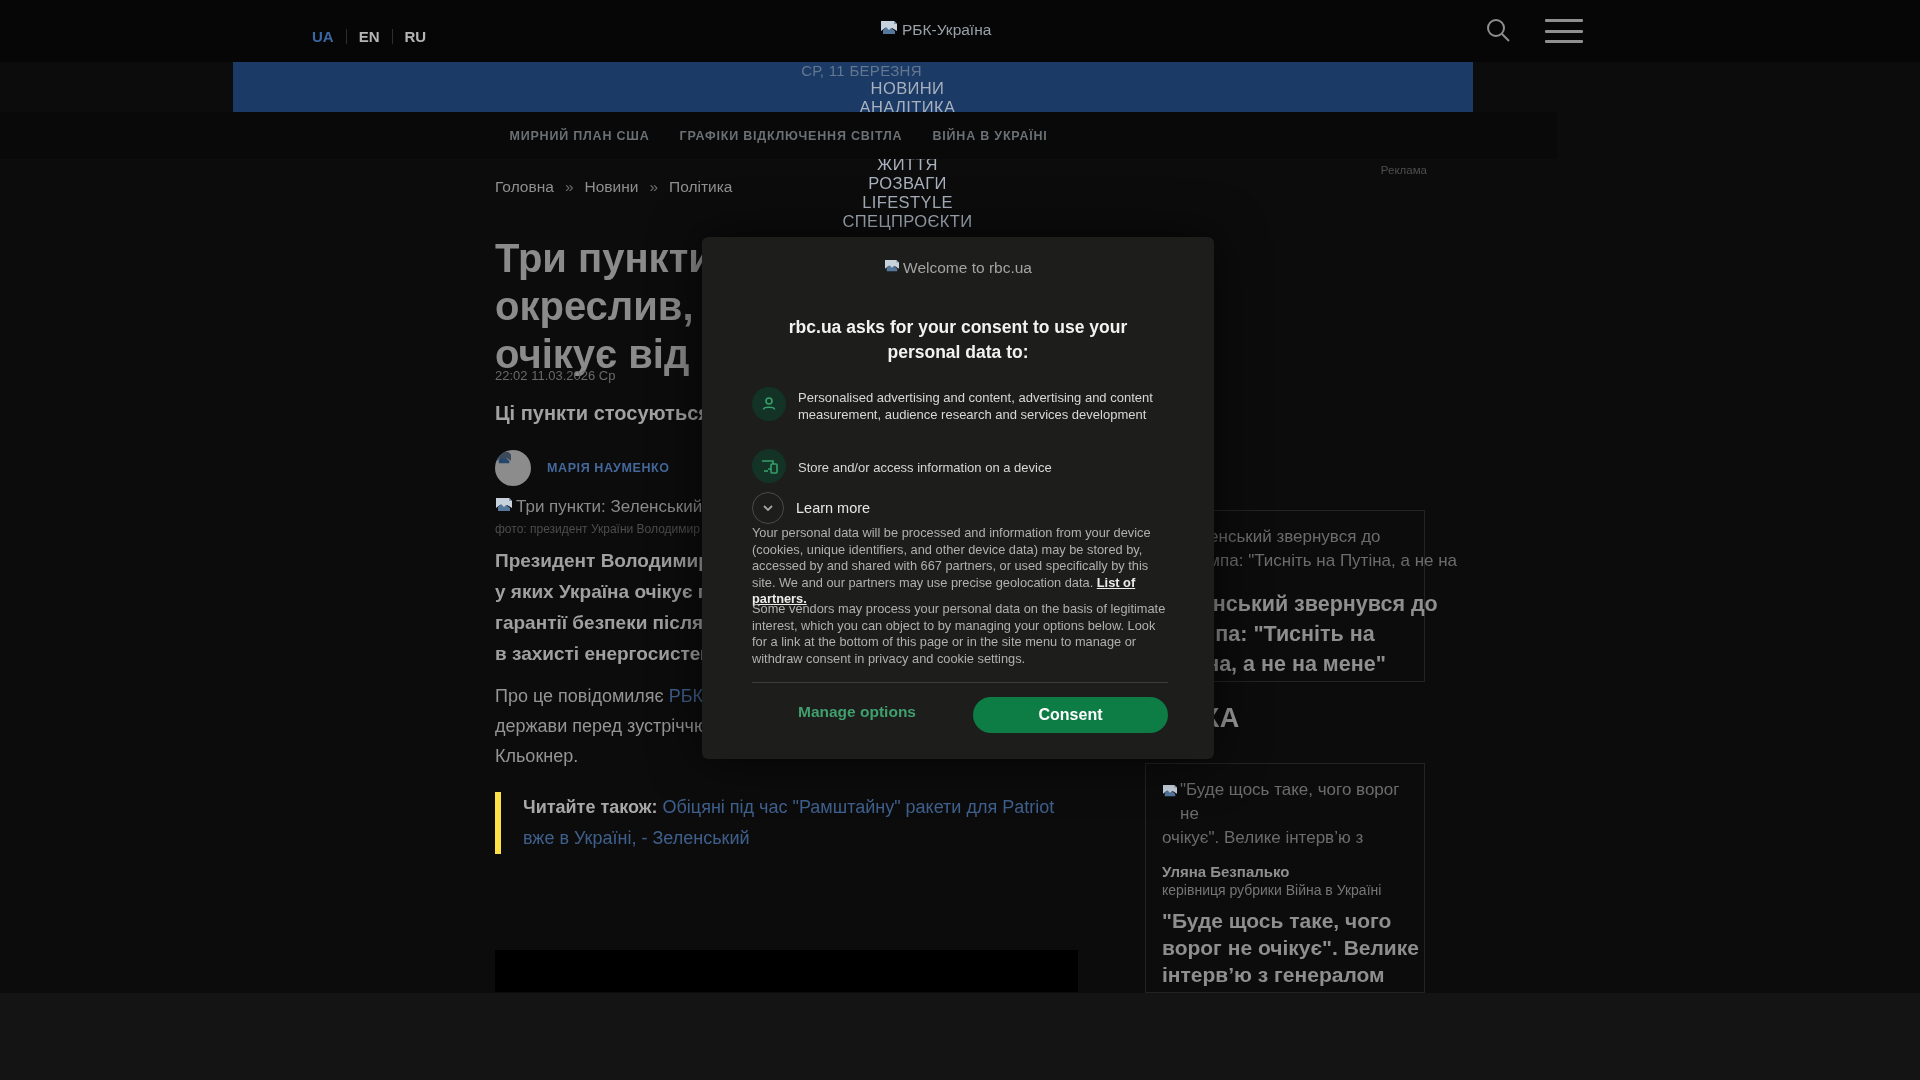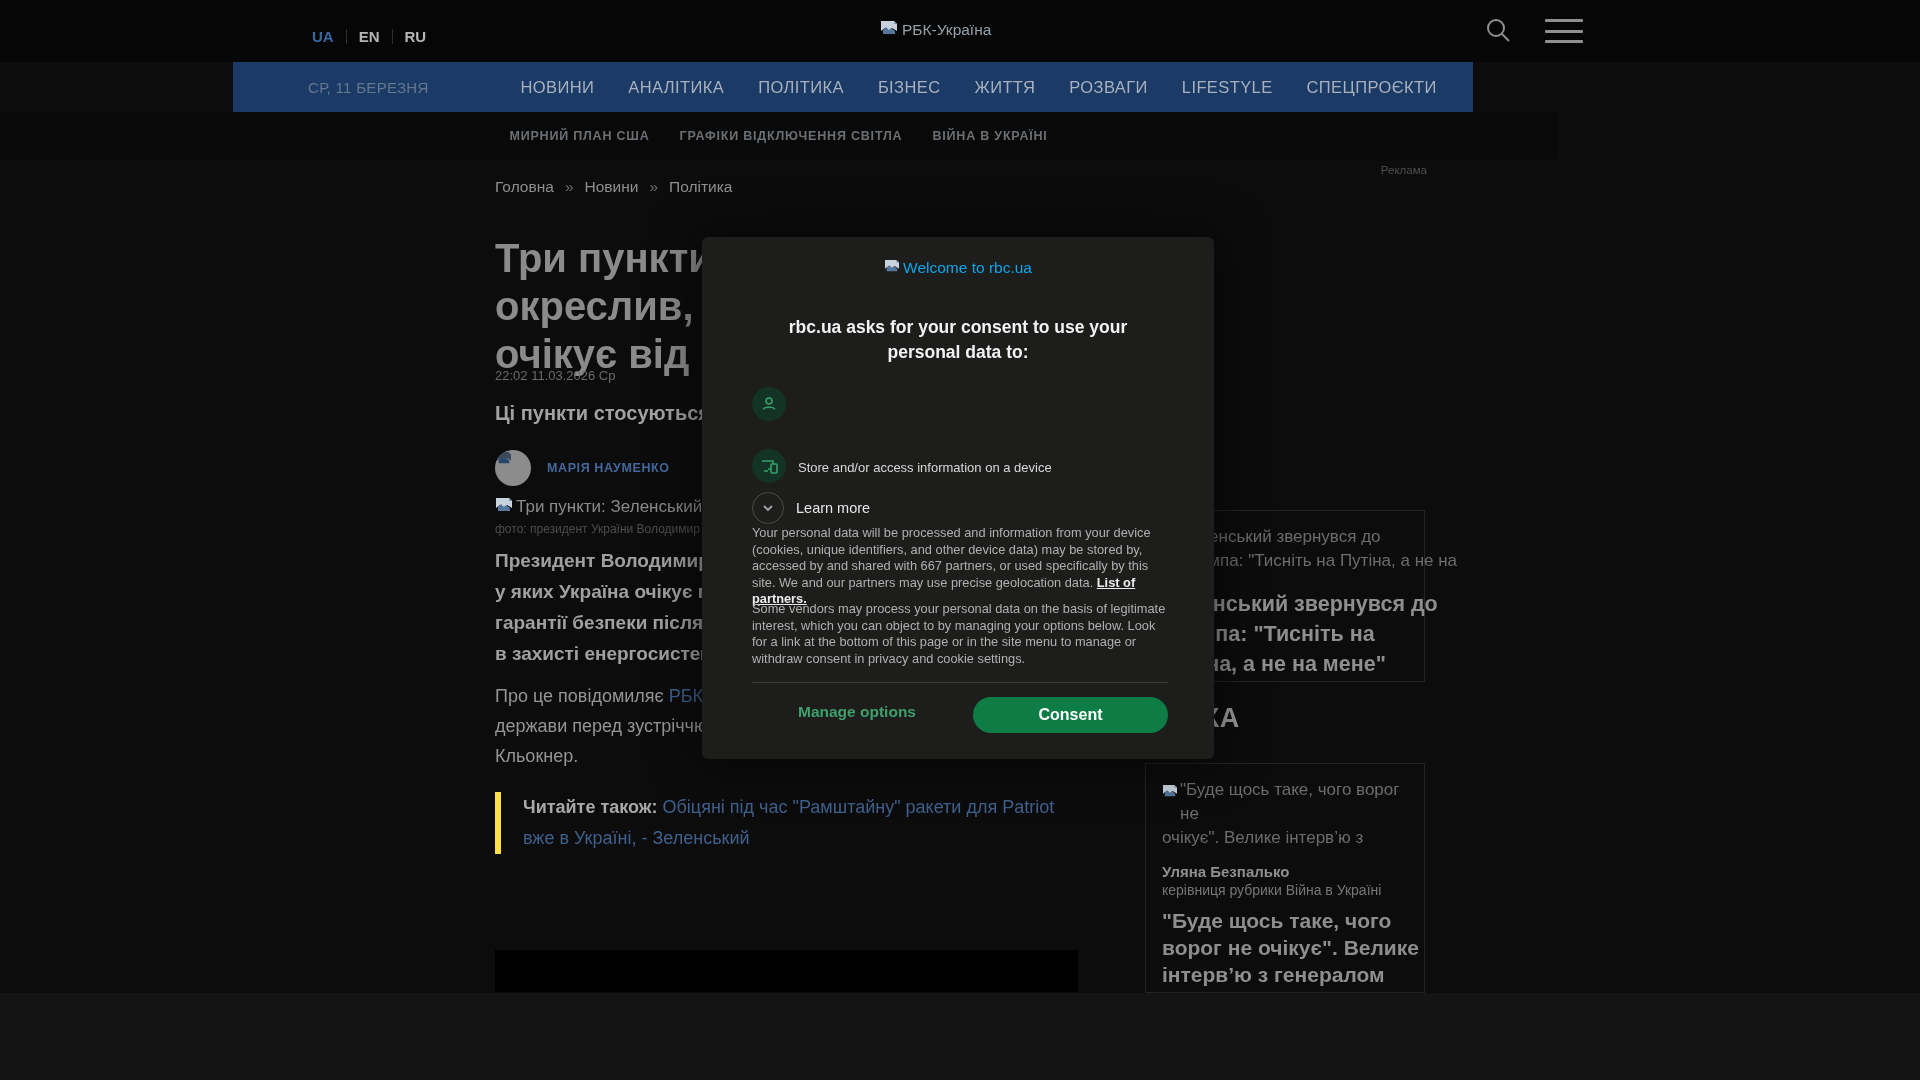--- a/index.html
+++ b/index.html
@@ -13,21 +13,21 @@
   .lang.active{color:#3b67a3;}
   .lang-sep{width:1px;height:15px;background:#2e2e2e;}
   .logo{position:absolute;left:880px;top:20px;display:flex;align-items:center;gap:4px;}
   .logo-text{color:#98a0a8;font-size:15.5px;}
   .icon-search{position:absolute;left:1483px;top:15px;width:30px;height:30px;cursor:pointer;}
   .burger{position:absolute;left:1545px;top:19px;width:38px;height:24px;cursor:pointer;display:flex;flex-direction:column;justify-content:space-between;}
   .burger i{display:block;height:3px;background:#8f8f8f;border-radius:1px;}
 
   
   .mainnav{position:absolute;left:233px;top:62px;width:1240px;height:50px;background:#1b3a66;
-           display:flex;align-items:center;box-sizing:border-box;padding-left:75px;}
+           display:flex;align-items:center;box-sizing:border-box;padding-left:75px;flex-direction:column;}
   .nav-date{color:#64778f;font-size:15px;letter-spacing:.3px;margin-right:58px;}
   .nav-item{color:#a8b1bd;font-size:16.5px;letter-spacing:.4px;margin-left:34px;cursor:pointer;white-space:nowrap;}
 
   
   .topics{position:absolute;left:0;top:112px;width:1557px;height:47px;background:#090909;
           display:flex;align-items:center;justify-content:center;gap:30px;}
   .topic{color:#6b7075;font-size:12.5px;font-weight:600;letter-spacing:.8px;cursor:pointer;}
 
   .ad-label{position:absolute;left:1337px;top:164px;width:90px;text-align:right;color:#4e4e4e;font-size:11.5px;}
 
@@ -73,21 +73,21 @@
   .card-role{margin:2px 0 0 16px;color:#767676;font-size:14px;}
   .side-heading{position:absolute;left:1078px;top:703px;color:#9c9c9c;font-size:27px;font-weight:bold;letter-spacing:.5px;}
   .ln{display:block;}
 
   .bottom-strip{position:absolute;left:0;top:993px;width:1920px;height:87px;background:#141414;}
 
   
   .modal{position:absolute;left:702px;top:237px;width:512px;height:522px;background:#1d1d1c;border-radius:6px;
          box-shadow:0 0 50px rgba(0,0,0,.65);z-index:50;}
   .m-welcome{position:absolute;left:0;top:22px;width:512px;display:flex;justify-content:center;align-items:center;gap:3px;
-             color:#0ea5e9;font-size:15.5px;}
+             color:#a3a3a3;font-size:15.5px;}
   .m-heading{position:absolute;left:56px;top:78px;width:400px;text-align:center;color:#f2f2f2;font-size:17.5px;font-weight:bold;line-height:25px;}
   .m-row{position:absolute;left:50px;display:flex;gap:12px;}
   .m-row1{top:150px;}
   .m-row2{top:212px;align-items:center;}
   .m-row3{top:255px;align-items:center;cursor:pointer;}
   .m-ic{width:34px;height:34px;border-radius:50%;background:#143327;flex:none;display:flex;align-items:center;justify-content:center;}
   .m-ic-plain{width:32px;height:32px;border-radius:50%;border:1px solid #4a4a4a;background:transparent;box-sizing:border-box;}
   .m-rowtext{width:380px;color:#d8d8d8;font-size:13px;line-height:17px;padding-top:2px;}
   .m-learn{color:#e6e6e6;font-size:14.5px;}
   .m-p{position:absolute;left:50px;width:420px;color:#b0b0b0;font-size:12.8px;line-height:16.5px;}
@@ -275,20 +275,21 @@
 
     <div class="m-heading">rbc.ua asks for your consent to use your personal data to:</div>
 
     <div class="m-row m-row1">
       <span class="m-ic">
         <svg width="18" height="18" viewBox="0 0 18 18">
             <circle cx="9" cy="6" r="3" fill="none" stroke="#35a06a" stroke-width="1.6"></circle>
             <path d="M3.5 14.5 c0-3 11-3 11 0" fill="none" stroke="#35a06a" stroke-width="1.6"></path>
           </svg>
       </span>
+      <span class="m-rowtext">Personalised advertising and content, advertising and content measurement, audience research and services development</span>
     </div>
 
     <div class="m-row m-row2">
       <span class="m-ic">
         <svg width="19" height="17" viewBox="0 0 19 17">
             <path d="M2 3 h11 v8 h-5" fill="none" stroke="#35a06a" stroke-width="1.6"></path>
             <path d="M4 13 h4" stroke="#35a06a" stroke-width="1.6"></path>
             <rect x="11" y="6" width="6" height="9" rx="1" fill="#143327" stroke="#35a06a" stroke-width="1.6"></rect>
           </svg>
       </span>

